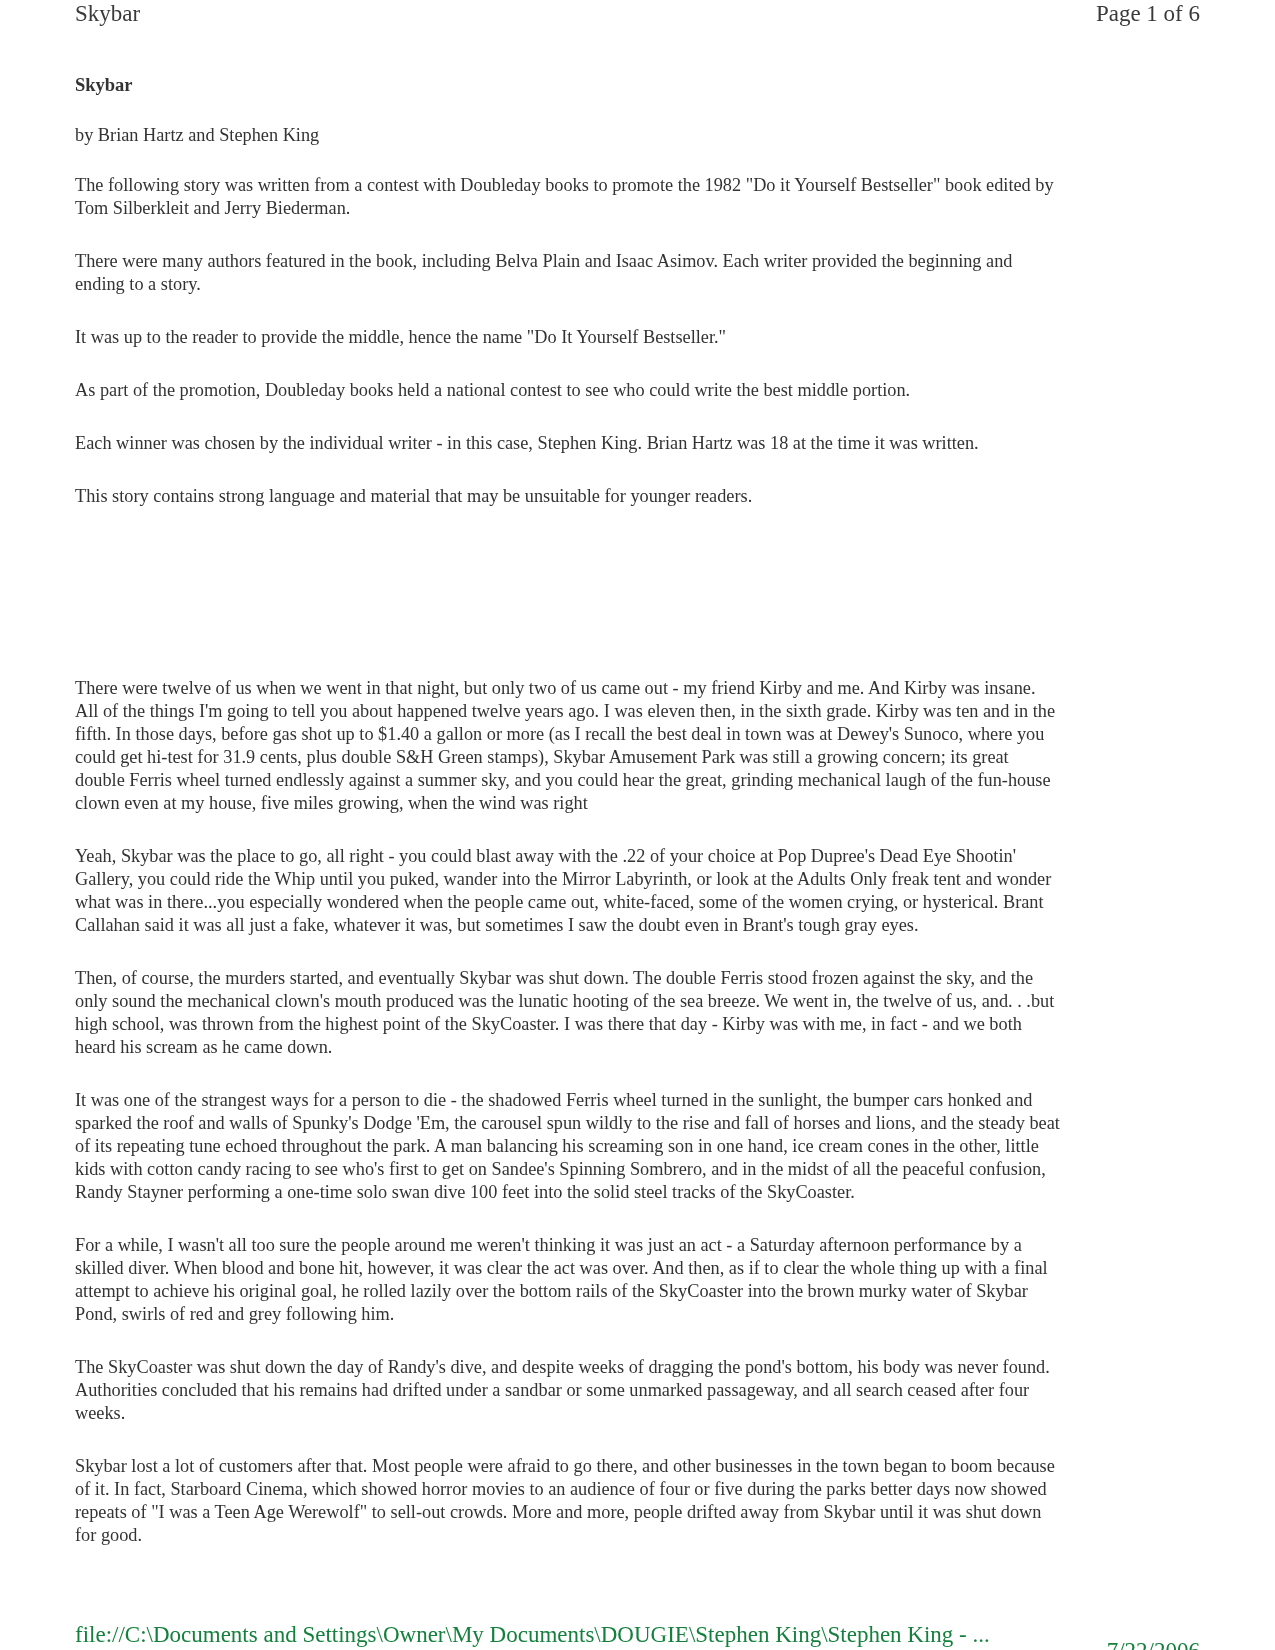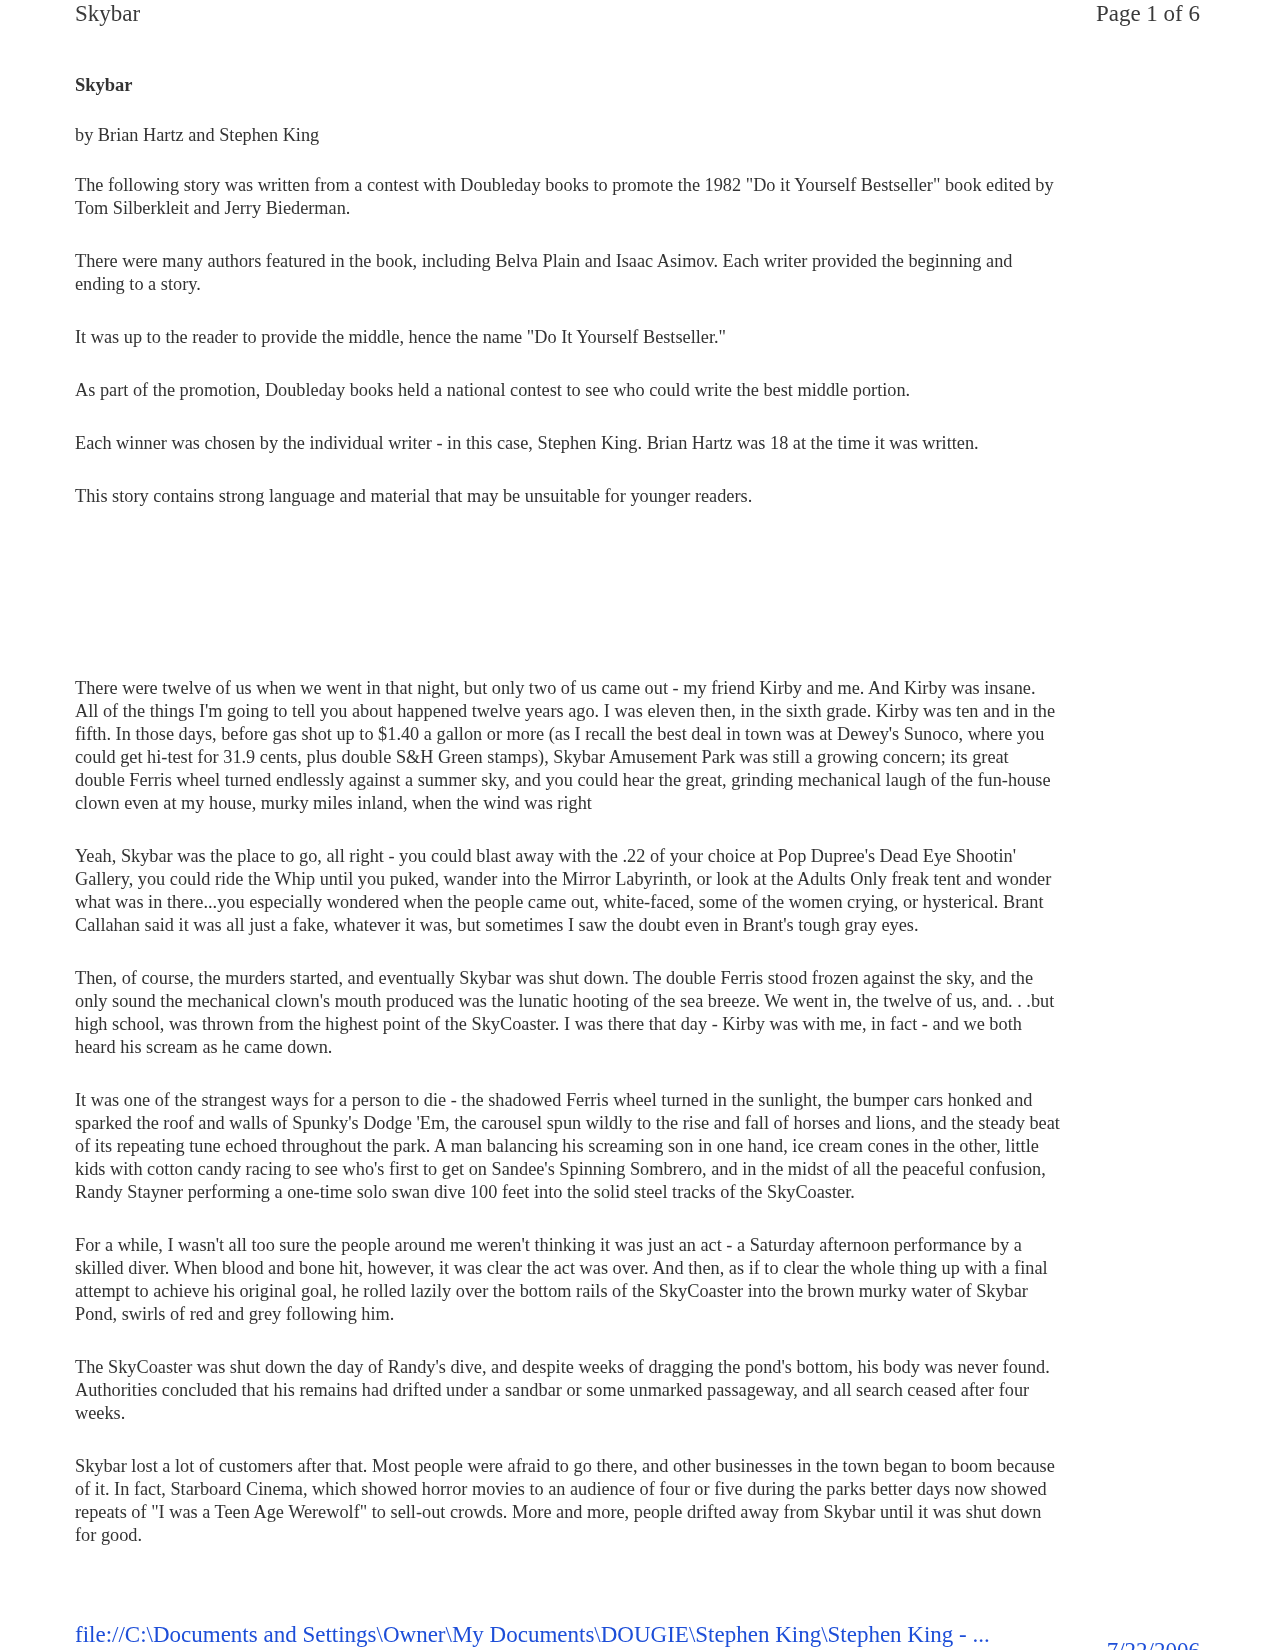--- a/index.html
+++ b/index.html
@@ -64,21 +64,21 @@
     }
 
     .page-footer {
       position: absolute;
       left: 75px;
       top: 1621px;
       width: 1125px;
       height: 28px;
       font-size: 23px;
       line-height: 28px;
-      color: #1d4ed8;
+      color: #15803d;
     }
     .page-footer .left { position: absolute; left: 0; top: 0; white-space: nowrap; }
     .page-footer .right { position: absolute; right: 0; top: 16px; }
   </style>
 </head>
 <body>
 
 <div class="page-header">
   <span class="left">Skybar</span>
   <span class="right">Page 1 of 6</span>
@@ -113,21 +113,21 @@
   </div>
 </div>
 
 <div class="story" id="story-paragraphs">
     <p>
       <span class="line">There were twelve of us when we went in that night, but only two of us came out - my friend Kirby and me. And Kirby was insane.</span>
       <span class="line">All of the things I'm going to tell you about happened twelve years ago. I was eleven then, in the sixth grade. Kirby was ten and in the</span>
       <span class="line">fifth. In those days, before gas shot up to $1.40 a gallon or more (as I recall the best deal in town was at Dewey's Sunoco, where you</span>
       <span class="line">could get hi-test for 31.9 cents, plus double S&amp;H Green stamps), Skybar Amusement Park was still a growing concern; its great</span>
       <span class="line">double Ferris wheel turned endlessly against a summer sky, and you could hear the great, grinding mechanical laugh of the fun-house</span>
-      <span class="line">clown even at my house, murky miles inland, when the wind was right</span>
+      <span class="line">clown even at my house, five miles growing, when the wind was right</span>
     </p>
     <p>
       <span class="line">Yeah, Skybar was the place to go, all right - you could blast away with the .22 of your choice at Pop Dupree's Dead Eye Shootin'</span>
       <span class="line">Gallery, you could ride the Whip until you puked, wander into the Mirror Labyrinth, or look at the Adults Only freak tent and wonder</span>
       <span class="line">what was in there...you especially wondered when the people came out, white-faced, some of the women crying, or hysterical. Brant</span>
       <span class="line">Callahan said it was all just a fake, whatever it was, but sometimes I saw the doubt even in Brant's tough gray eyes.</span>
     </p>
     <p>
       <span class="line">Then, of course, the murders started, and eventually Skybar was shut down. The double Ferris stood frozen against the sky, and the</span>
       <span class="line">only sound the mechanical clown's mouth produced was the lunatic hooting of the sea breeze. We went in, the twelve of us, and. . .but</span>

